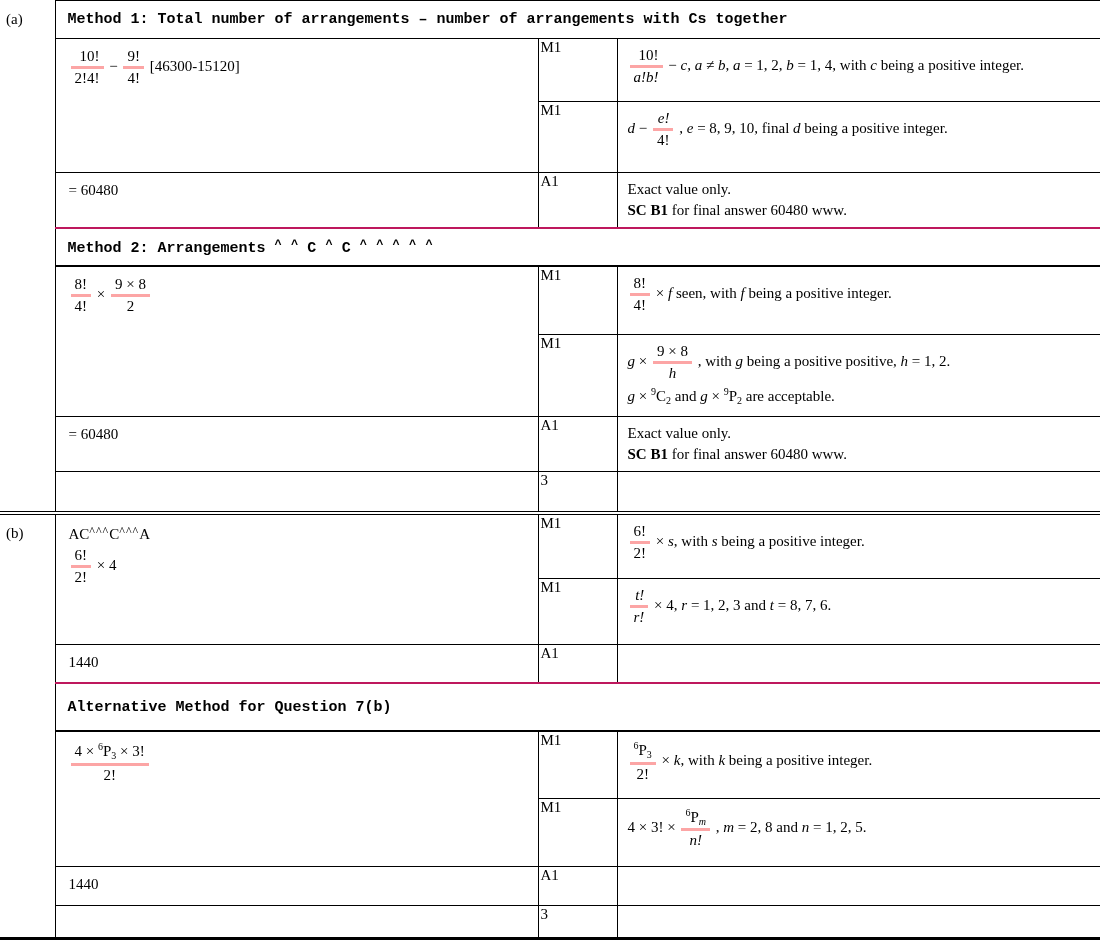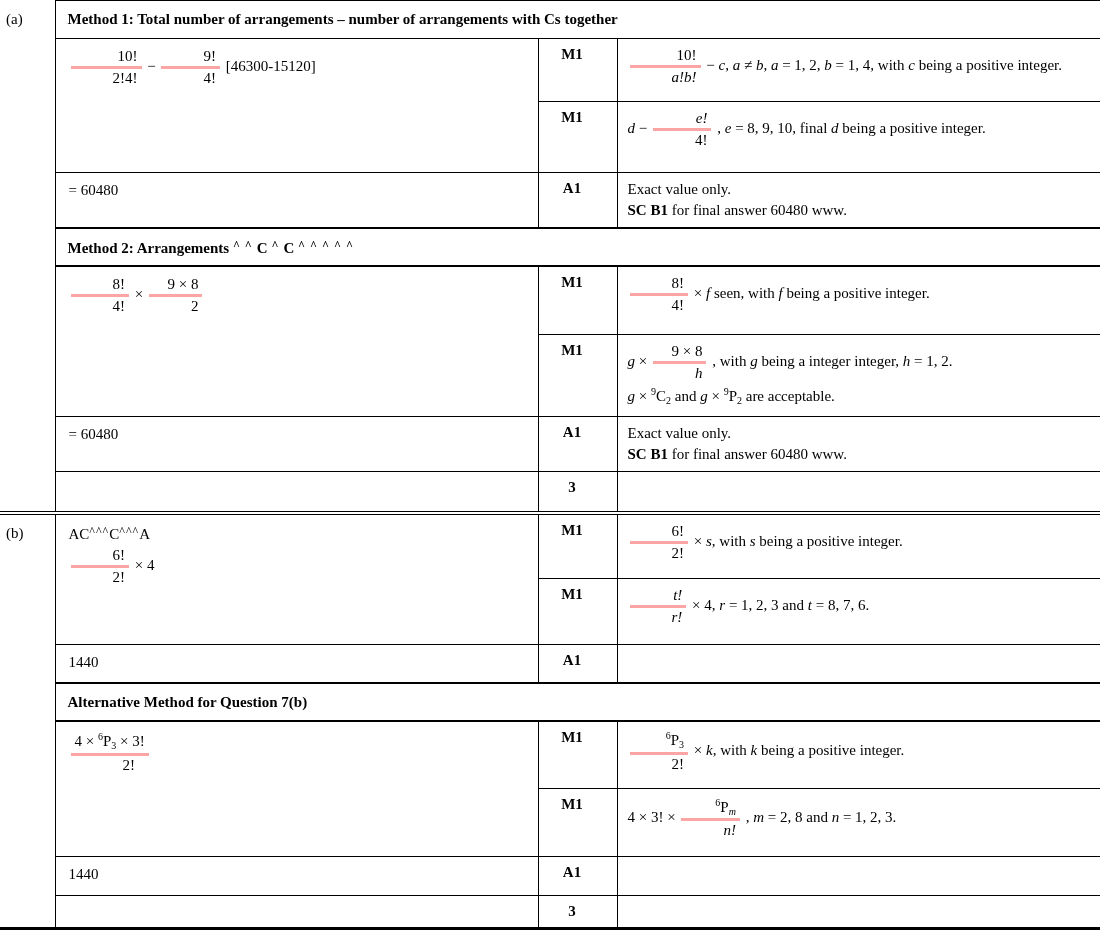--- a/index.html
+++ b/index.html
@@ -2,30 +2,30 @@
 <html><head>
 <meta charset="utf-8">
 <style>
   html,body{margin:0;padding:0;background:#ffffff;}
   body{font-family:"Liberation Serif","DejaVu Serif",serif;font-size:15px;color:#000;}
   .page{position:relative;width:1100px;height:943px;background:#fff;overflow:hidden;}
   table.ms{border-collapse:collapse;table-layout:fixed;width:1100px;border-right:1px solid #000;border-bottom:3px solid #000;}
   td{border:1px solid #000;vertical-align:top;padding:0;overflow:hidden;}
   td.part{border-left:none;padding:10px 2px 0 6px;}
   td.part-first{border-top:none;}
-  td.hdr-cell{font-weight:bold;vertical-align:middle;padding:2px 6px 2px 12px;}
-  tr.hdr > td{border-top:2px solid #000000;border-bottom:2px solid #000;}
+  td.hdr-cell{font-weight:bold;vertical-align:middle;padding:2px 6px 2px 12px;font-family:Liberation Mono, monospace;}
+  tr.hdr > td{border-top:2px solid #be185d;border-bottom:2px solid #000;}
   tr.sep > td{border-top:4px double #000;}
   td.work{padding:9px 6px 4px 13px;}
-  td.mark{text-align:center;font-weight:bold;padding:7px 13px 0 2px;}
+  td.mark{text-align:left;font-weight:normal;padding:0 13px 0 2px;}
   td.guid{padding:8px 8px 4px 10px;}
   .line{margin:0 0 4px 0;}
   .frac{display:inline-block;text-align:center;vertical-align:middle;margin:0 2px;}
   .frac .num{display:block;padding:0 4px 1px 4px;border-bottom:3px solid #fca5a5;line-height:1.15;text-align:right;}
-  .frac .den{display:block;padding:1px 4px 0 4px;line-height:1.15;margin-left:38px;}
+  .frac .den{display:block;padding:1px 4px 0 4px;line-height:1.15;}
   .i{font-style:italic;}
   .b{font-weight:bold;}
   .sup{font-size:10px;vertical-align:6px;}
   .sub{font-size:10px;vertical-align:-3px;}
   .car{font-size:12px;vertical-align:4px;letter-spacing:1px;}
 </style>
 </head>
 <body>
 
 <div class="page">
@@ -68,21 +68,21 @@
       <tr style="height:68px">
         <td class="work" rowspan="2">
             <div class="line"><span class="frac"><span class="num"><span>8!</span></span><span class="den"><span>4!</span></span></span><span> × </span><span class="frac"><span class="num"><span>9 × 8</span></span><span class="den"><span>2</span></span></span></div>
           </td>
         <td class="mark">M1</td>
         <td class="guid"><span class="frac"><span class="num"><span>8!</span></span><span class="den"><span>4!</span></span></span><span> × </span><span class="i">f</span><span>  seen, with </span><span class="i">f</span><span> being a positive integer.</span></td>
       </tr>
       <tr style="height:82px">
         <td class="mark">M1</td>
         <td class="guid">
-          <div class="line"><span class="i">g</span><span> × </span><span class="frac"><span class="num"><span>9 × 8</span></span><span class="den"><span class="i">h</span></span></span><span> , with </span><span class="i">g</span><span> being a integer integer, </span><span class="i">h</span><span> = 1, 2.</span></div>
+          <div class="line"><span class="i">g</span><span> × </span><span class="frac"><span class="num"><span>9 × 8</span></span><span class="den"><span class="i">h</span></span></span><span> , with </span><span class="i">g</span><span> being a positive positive, </span><span class="i">h</span><span> = 1, 2.</span></div>
           <div class="line"><span class="i">g</span><span> × </span><span class="sup">9</span><span>C</span><span class="sub">2</span><span> and </span><span class="i">g</span><span> × </span><span class="sup">9</span><span>P</span><span class="sub">2</span><span> are acceptable.</span></div>
         </td>
       </tr>
       <tr style="height:55px">
         <td class="work"><span>= 60480</span></td>
         <td class="mark">A1</td>
         <td class="guid">
           <div class="line"><span>Exact value only.</span></div>
           <div class="line"><span class="b">SC B1</span><span> for final answer 60480 www.</span></div>
         </td>
@@ -105,33 +105,33 @@
       <tr style="height:66px">
         <td class="mark">M1</td>
         <td class="guid"><span class="frac"><span class="num"><span class="i">t!</span></span><span class="den"><span class="i">r!</span></span></span><span> × 4, </span><span class="i">r</span><span> = 1, 2, 3 and </span><span class="i">t</span><span> = 8, 7, 6.</span></td>
       </tr>
       <tr style="height:39px">
         <td class="work"><span>1440</span></td>
         <td class="mark">A1</td>
         <td class="guid"></td>
       </tr>
 
-      <tr class="hdr" style="height:38px">
+      <tr class="hdr" style="height:48px">
         <td class="hdr-cell" colspan="3"><span class="b">Alternative Method for Question 7(b)</span></td>
       </tr>
       <tr style="height:67px">
         <td class="work" rowspan="2">
             <div class="line"><span class="frac"><span class="num"><span>4 × </span><span class="sup">6</span><span>P</span><span class="sub">3</span><span> × 3!</span></span><span class="den"><span>2!</span></span></span></div>
           </td>
         <td class="mark">M1</td>
         <td class="guid"><span class="frac"><span class="num"><span class="sup">6</span><span>P</span><span class="sub">3</span></span><span class="den"><span>2!</span></span></span><span> × </span><span class="i">k</span><span>, with </span><span class="i">k</span><span> being a positive integer.</span></td>
       </tr>
       <tr style="height:68px">
         <td class="mark">M1</td>
-        <td class="guid"><span>4 × 3! × </span><span class="frac"><span class="num"><span class="sup">6</span><span>P</span><span class="sub i">m</span></span><span class="den"><span class="i">n!</span></span></span><span> , </span><span class="i">m</span><span> = 2, 8 and </span><span class="i">n</span><span> = 1, 2, 3.</span></td>
+        <td class="guid"><span>4 × 3! × </span><span class="frac"><span class="num"><span class="sup">6</span><span>P</span><span class="sub i">m</span></span><span class="den"><span class="i">n!</span></span></span><span> , </span><span class="i">m</span><span> = 2, 8 and </span><span class="i">n</span><span> = 1, 2, 5.</span></td>
       </tr>
       <tr style="height:39px">
         <td class="work"><span>1440</span></td>
         <td class="mark">A1</td>
         <td class="guid"></td>
       </tr>
       <tr style="height:33px">
         <td class="work"></td>
         <td class="mark">3</td>
         <td class="guid"></td>

